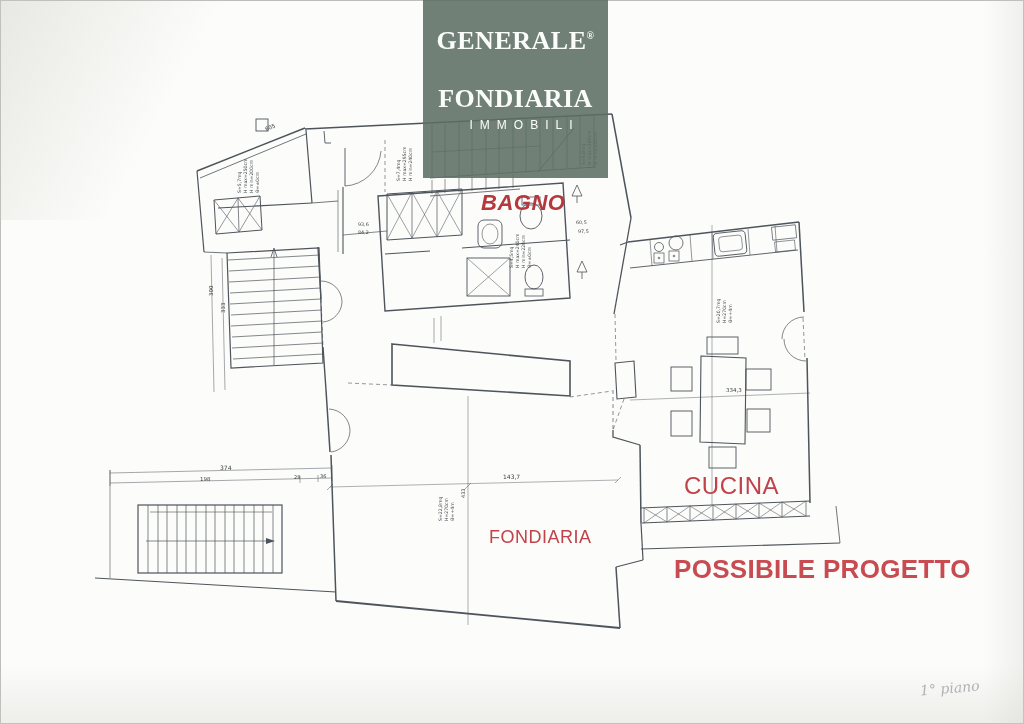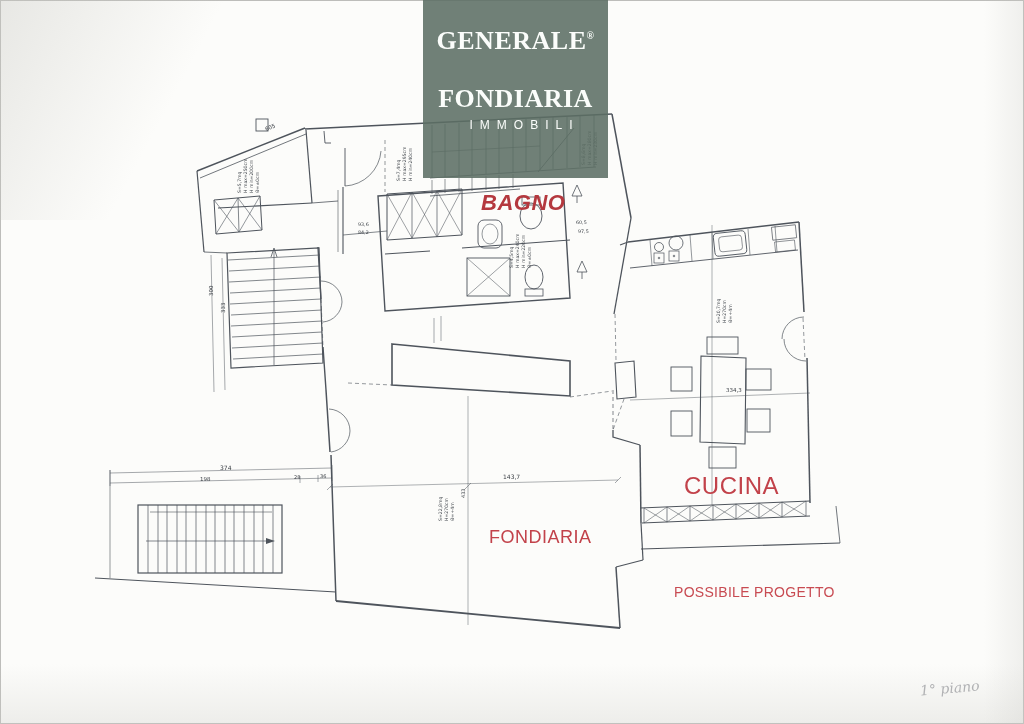--- a/index.html
+++ b/index.html
@@ -17,22 +17,22 @@
         align-items:center;justify-content:flex-end;padding-bottom:46px;box-sizing:border-box;}
   .logo .l1,.logo .l2{font-family:"Liberation Serif",serif;font-weight:bold;font-size:26px;
         line-height:1.08;letter-spacing:0.5px;white-space:nowrap;margin-top:30px;}
   .logo .reg{font-size:10px;vertical-align:super;}
   .logo .l3{font-size:12px;font-weight:400;letter-spacing:7px;margin-top:5px;white-space:nowrap;
         padding-left:6px;margin-left:12px;}
   .room-label{position:absolute;color:#bc3c42;font-weight:600;letter-spacing:0.5px;white-space:nowrap;}
   #lbl-bagno{left:481px;top:190px;font-size:22px;color:#b4383e;font-style:italic;}
   #lbl-cucina{left:684px;top:472px;font-size:24px;font-weight:500;color:#c2424a;}
   #lbl-soggiorno{left:489px;top:527px;font-size:18px;font-weight:500;color:#c2424a;}
-  .project-note{position:absolute;left:674px;top:583px;color:#c84b52;font-size:14px;
-        font-weight:400;line-height:1.36;letter-spacing:0.3px;}
+  .project-note{position:absolute;left:674px;top:552px;color:#c84b52;font-size:26px;
+        font-weight:700;line-height:1.36;letter-spacing:0.3px;}
   .handwriting{position:absolute;left:920px;top:680px;font-family:"DejaVu Serif",serif;
         font-style:italic;font-size:14px;color:rgba(108,110,116,0.55);transform:rotate(-5deg);}
 </style>
 </head>
 <body>
 
 <div class="page">
 
   <svg class="plan" width="1024" height="724" viewBox="0 0 1024 724" fill="none" stroke="#4e545c" stroke-width="1">
 

